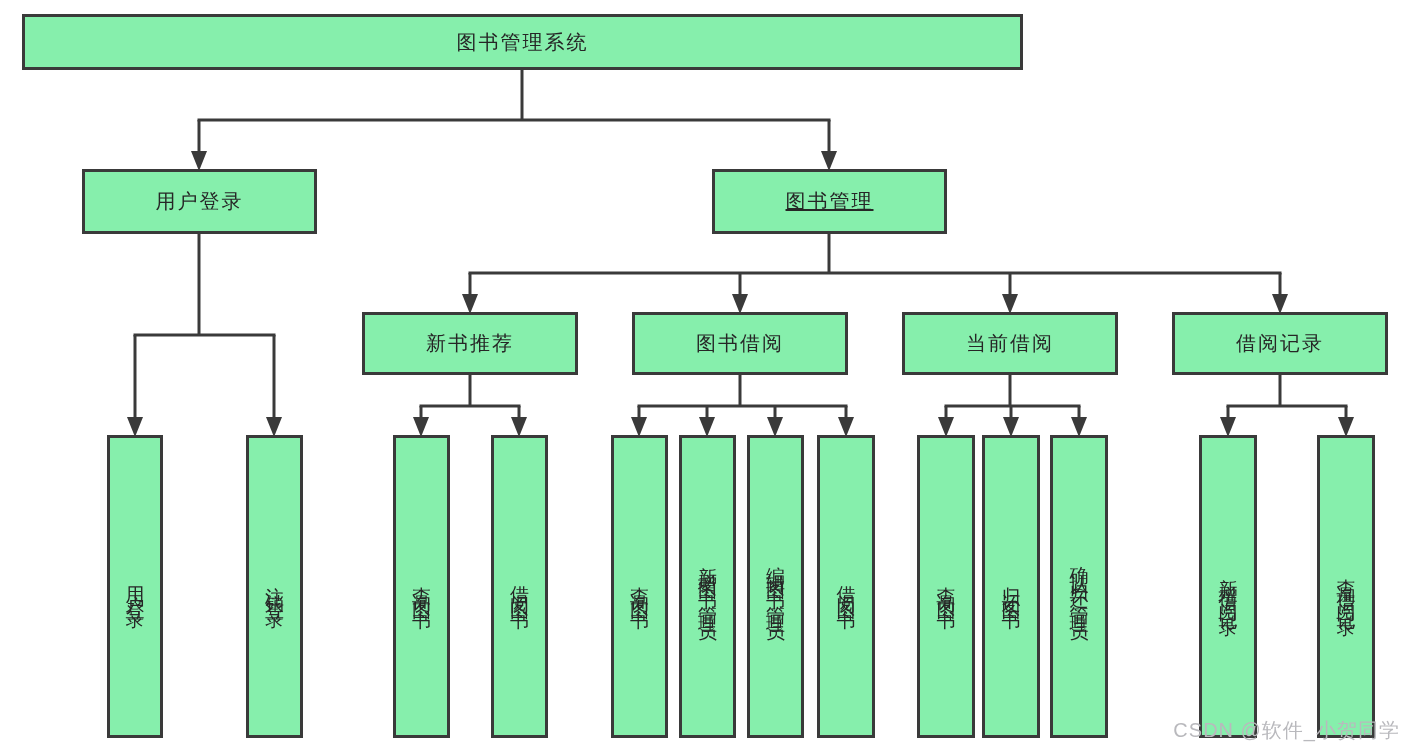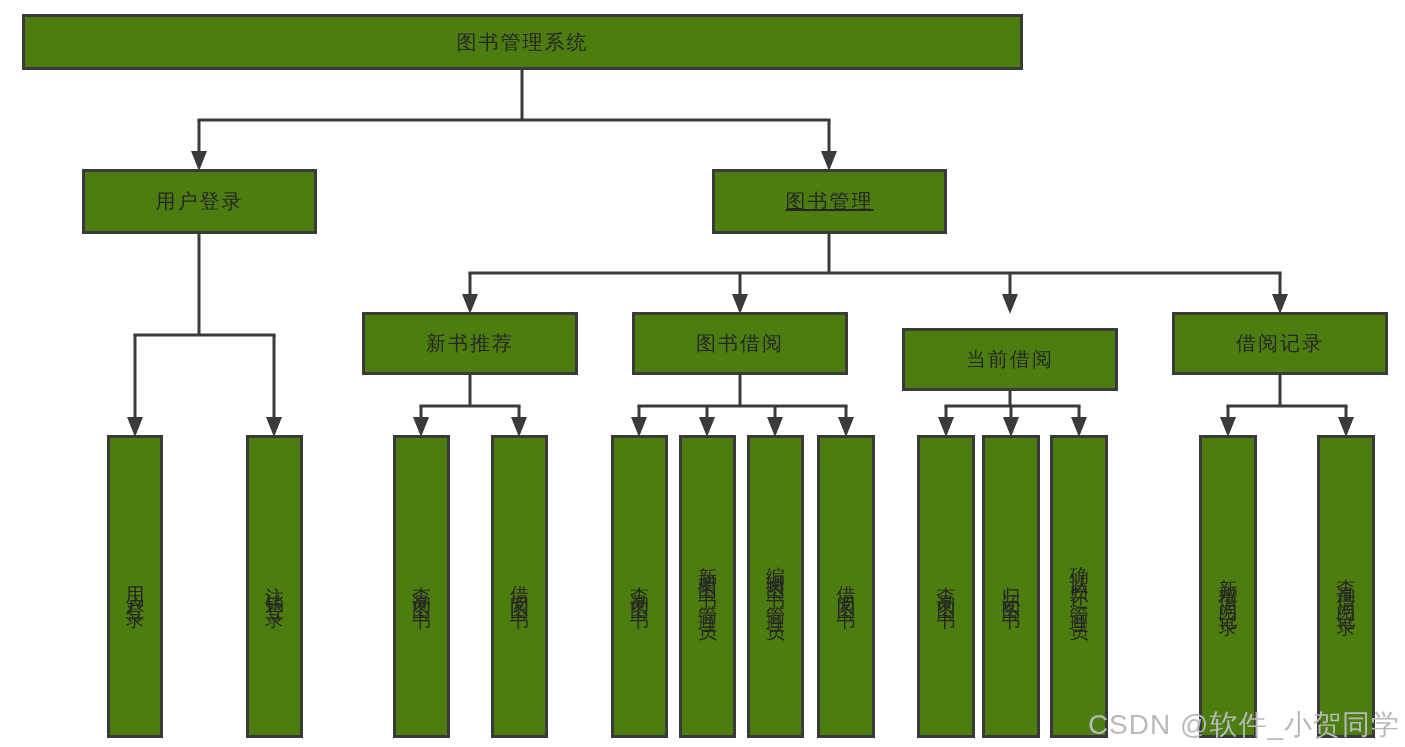--- a/index.html
+++ b/index.html
@@ -19,21 +19,21 @@
     position: absolute;
     left: 0;
     top: 0;
     width: 1405px;
     height: 747px;
     z-index: 1;
   }
   .node {
     position: absolute;
     box-sizing: border-box;
-    background: #4d7c0f;
+    background: #86efac;
     border: 3px solid #3a3a3a;
     display: flex;
     align-items: center;
     justify-content: center;
     text-align: center;
     color: #262626;
     z-index: 2;
     line-height: 1.25;
   }
   .node.horizontal {
@@ -43,21 +43,21 @@
   .node.vertical {
     writing-mode: vertical-rl;
     font-size: 19px;
     letter-spacing: 8px;
     padding: 6px 0;
   }
   .watermark {
     position: absolute;
     right: 5px;
     bottom: 3px;
-    font-size: 28px;
+    font-size: 20px;
     letter-spacing: 1px;
     color: #b9b9bd;
     z-index: 3;
     white-space: nowrap;
   }
 </style>
 </head>
 <body>
 
 <div id="stage">
@@ -114,21 +114,21 @@
       <polygon points="1220,417 1236,417 1228,437" fill="#3a3a3a"></polygon>
       <line x1="1346" y1="406" x2="1346" y2="419" stroke="#3a3a3a" stroke-width="3"></line>
       <polygon points="1338,417 1354,417 1346,437" fill="#3a3a3a"></polygon>
     </svg>
   <div class="watermark">CSDN @软件_小贺同学</div>
 <div class="node horizontal" style="left: 22px; top: 14px; width: 1001px; height: 56px;">图书管理系统</div>
     <div class="node horizontal" style="left: 82px; top: 169px; width: 235px; height: 65px;">用户登录</div>
     <div class="node horizontal" style="left: 712px; top: 169px; width: 235px; height: 65px; text-decoration: underline;">图书管理</div>
     <div class="node horizontal" style="left: 362px; top: 312px; width: 216px; height: 63px;">新书推荐</div>
     <div class="node horizontal" style="left: 632px; top: 312px; width: 216px; height: 63px;">图书借阅</div>
-    <div class="node horizontal" style="left: 902px; top: 312px; width: 216px; height: 63px; margin-top: 16px;">当前借阅</div>
+    <div class="node horizontal" style="left: 902px; top: 312px; width: 216px; height: 63px;">当前借阅</div>
     <div class="node horizontal" style="left: 1172px; top: 312px; width: 216px; height: 63px;">借阅记录</div>
     <div class="node vertical" style="left: 107px; top: 435px; width: 56px; height: 303px;">用户登录</div>
     <div class="node vertical" style="left: 246px; top: 435px; width: 57px; height: 303px;">注销登录</div>
     <div class="node vertical" style="left: 393px; top: 435px; width: 57px; height: 303px;">查询图书</div>
     <div class="node vertical" style="left: 491px; top: 435px; width: 57px; height: 303px;">借阅图书</div>
     <div class="node vertical" style="left: 611px; top: 435px; width: 57px; height: 303px;">查询图书</div>
     <div class="node vertical" style="left: 679px; top: 435px; width: 57px; height: 303px;">新增图书（管理员）</div>
     <div class="node vertical" style="left: 747px; top: 435px; width: 57px; height: 303px;">编辑图书（管理员）</div>
     <div class="node vertical" style="left: 817px; top: 435px; width: 58px; height: 303px;">借阅图书</div>
     <div class="node vertical" style="left: 917px; top: 435px; width: 58px; height: 303px;">查询图书</div>

